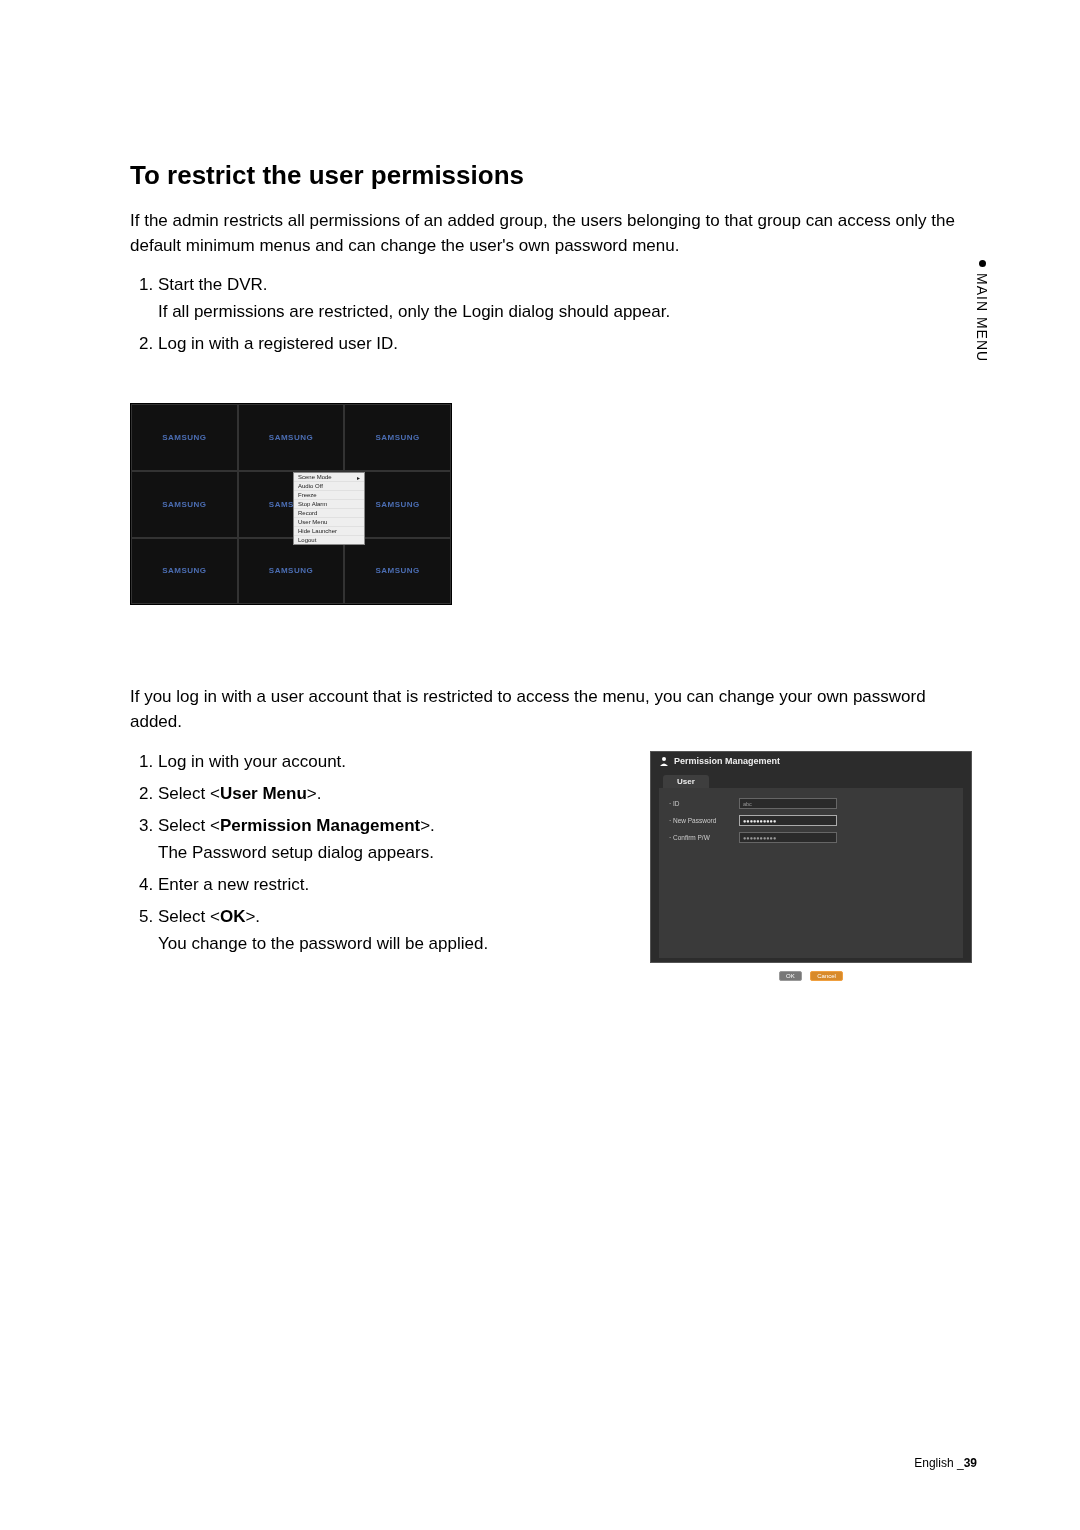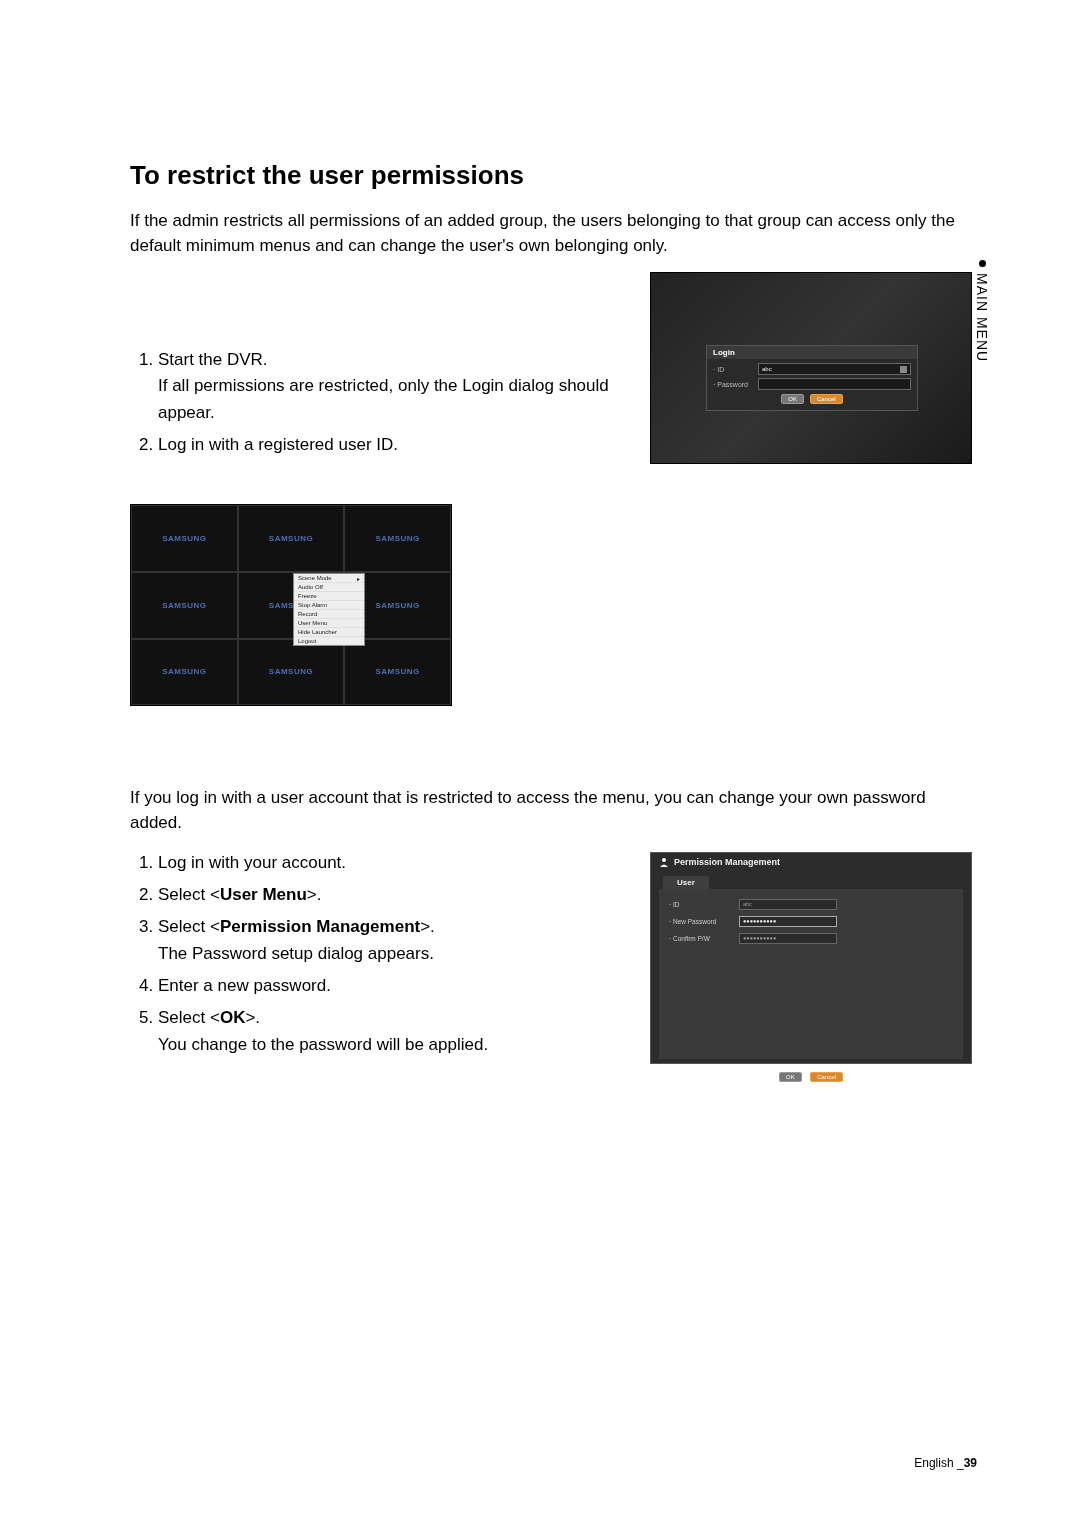--- a/index.html
+++ b/index.html
@@ -277,55 +277,31 @@
 <body>
 
 <div class="side-tab">
   <span class="dot"></span>
   <span>MAIN MENU</span>
 </div>
 
 <div class="page">
 
   <h2>To restrict the user permissions</h2>
-  <p class="body">If the admin restricts all permissions of an added group, the users belonging to that group can access only the default minimum menus and can change the user's own belonging only.</p>
+  <p class="body">If the admin restricts all permissions of an added group, the users belonging to that group can access only the default minimum menus and can change the user's own password menu.</p>
 
   <div class="content-row">
     <div class="text-col">
       <ol start="1">
         <li>
           <span>Start the DVR.</span><br>
           <span>If all permissions are restricted, only the Login dialog should appear.</span>
         </li>
         <li>Log in with a registered user ID.</li>
       </ol>
-    </div>
-    <div class="img-col">
-      <div class="shot1">
-        <div class="login-box">
-          <div class="login-title">Login</div>
-          <div class="login-body">
-            <div class="login-row">
-              <label>· ID</label>
-              <div class="login-input">
-                <span>abc</span>
-                <span class="caret"></span>
-              </div>
-            </div>
-            <div class="login-row">
-              <label>· Password</label>
-              <div class="login-input"></div>
-            </div>
-            <div class="login-btns">
-              <span class="mini-btn">OK</span>
-              <span class="mini-btn orange">Cancel</span>
-            </div>
-          </div>
-        </div>
-      </div>
     </div>
   </div>
 
   <div class="content-row">
     <div class="img-col">
       <div class="shot2">
         <div class="timestamp">2012-01-01 01:10:25</div>
         <div class="user-dot">👤</div>
         <div class="cell">
             <span class="brand">SAMSUNG</span>
@@ -376,21 +352,21 @@
     <div class="text-col">
       <ol start="1">
         <li>Log in with your account.</li>
         <li>
           <span>Select &lt;</span><strong>User Menu</strong><span>&gt;.</span><br>
         </li>
         <li>
           <span>Select &lt;</span><strong>Permission Management</strong><span>&gt;.</span><br>
           <span>The Password setup dialog appears.</span>
         </li>
-        <li>Enter a new password.</li>
+        <li>Enter a new restrict.</li>
         <li>
           <span>Select &lt;</span><strong>OK</strong><span>&gt;.</span><br>
           <span>You change to the password will be applied.</span>
         </li>
       </ol>
     </div>
     <div class="img-col">
       <div class="shot3">
         <div class="pm-hdr">
           <span class="ico">

